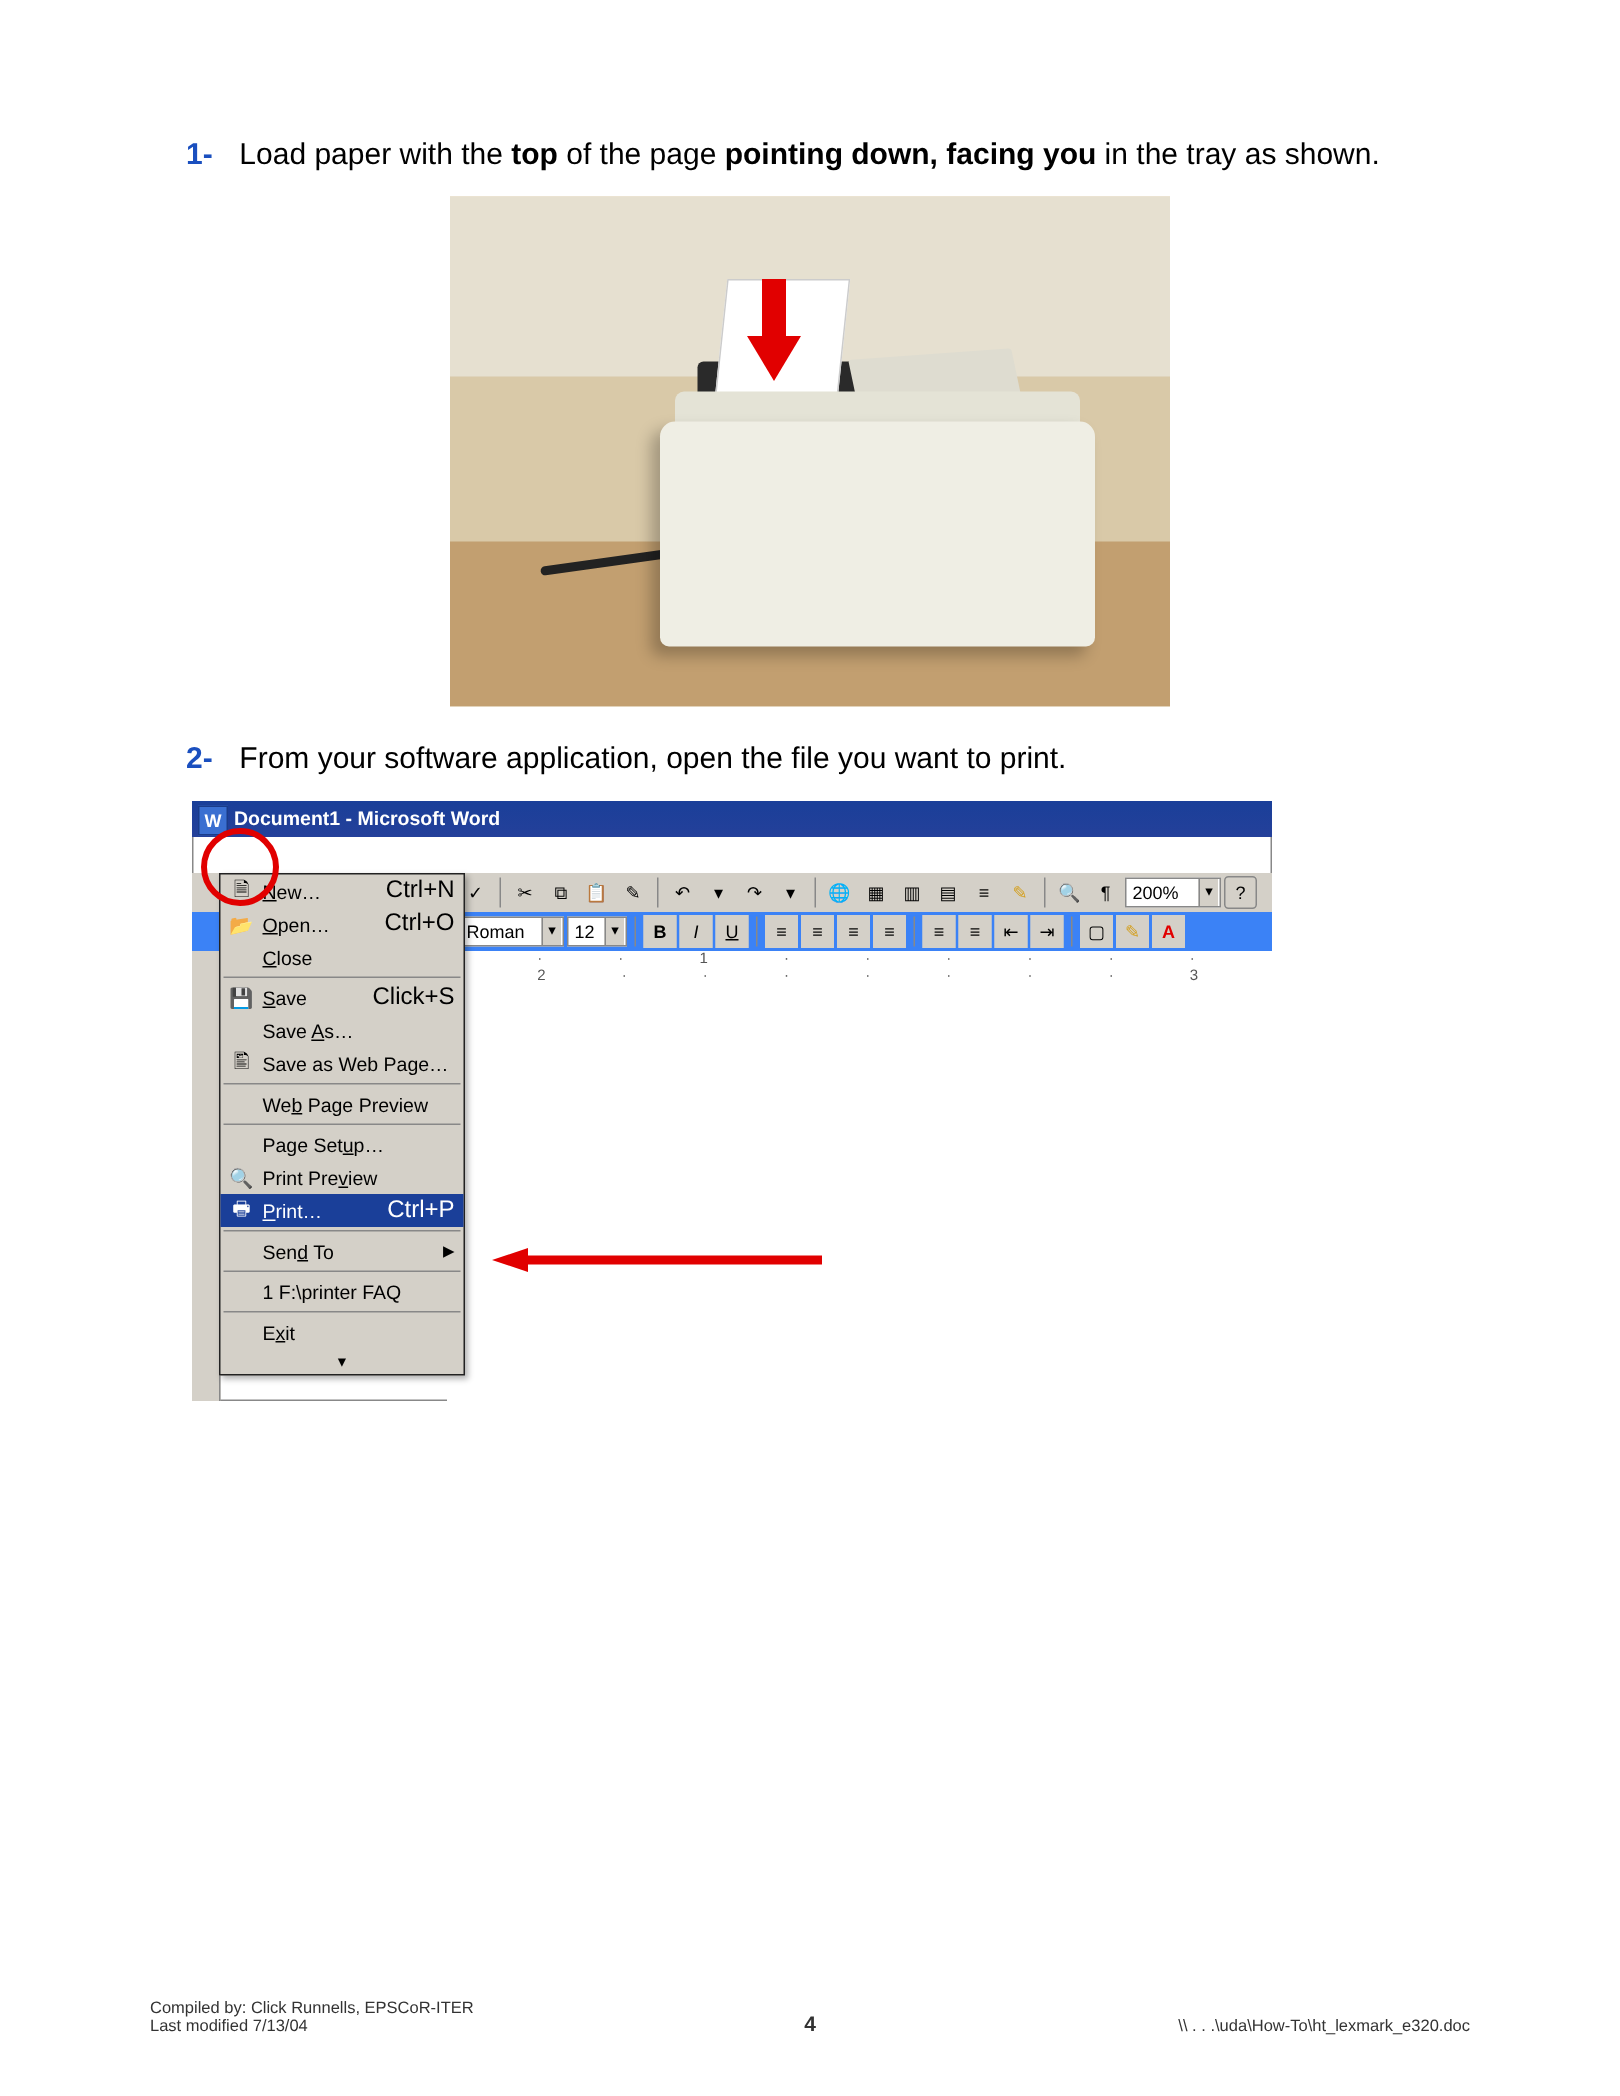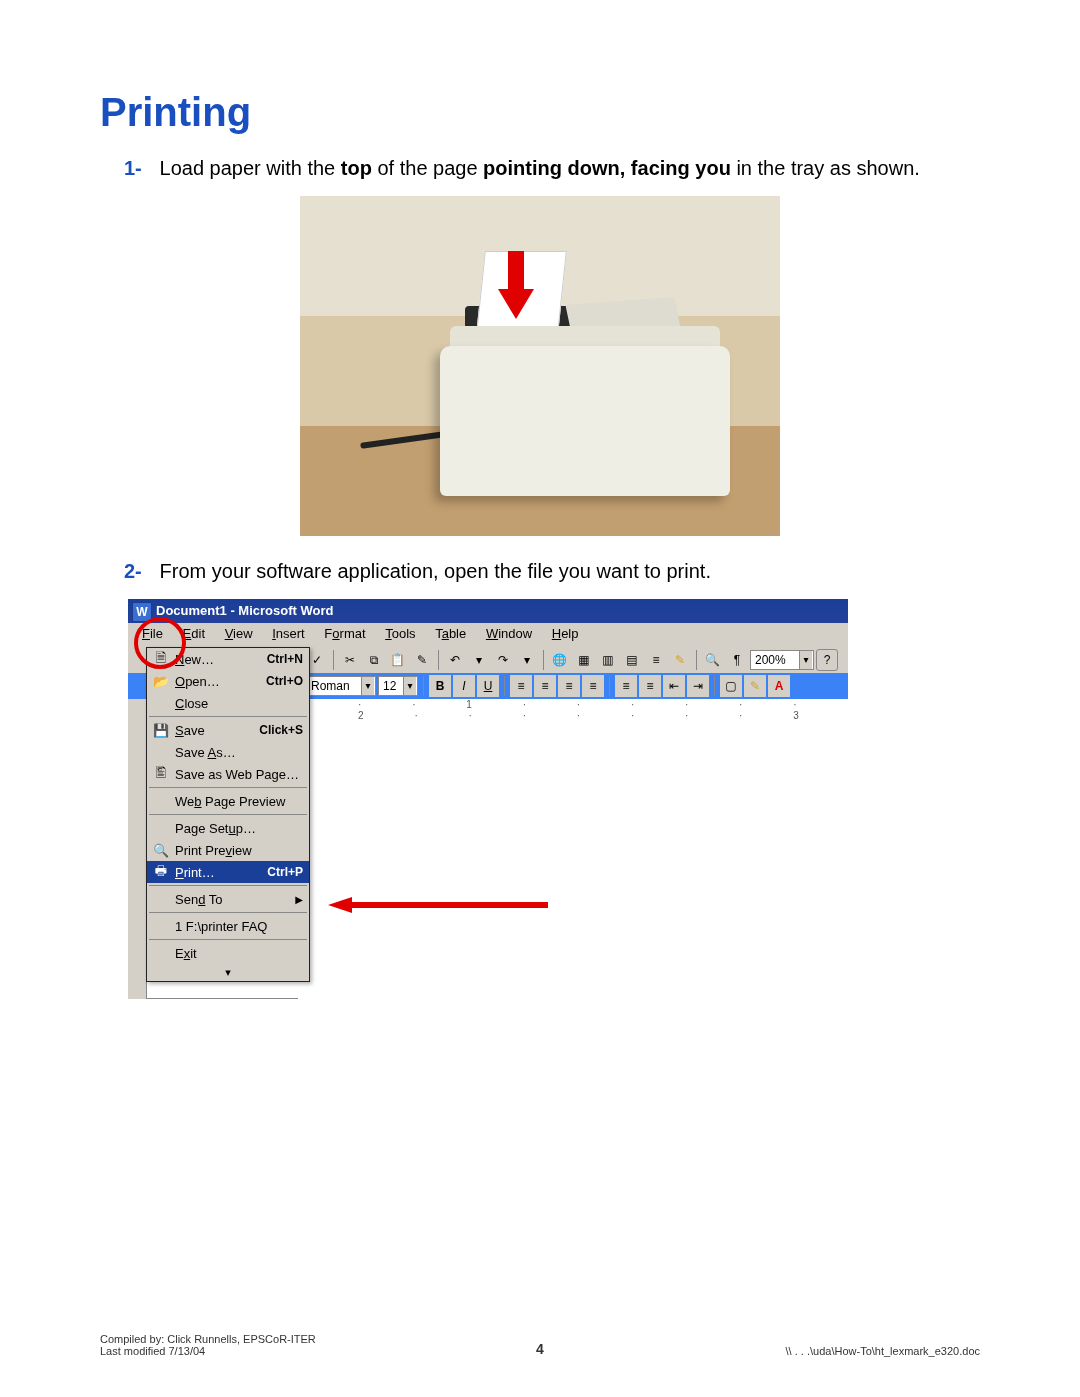--- a/index.html
+++ b/index.html
@@ -156,21 +156,21 @@
     position:absolute; left:18px; top:48px; width:162px;
     background:#d4d0c8; border:1px solid #222; box-shadow:2px 2px 4px rgba(0,0,0,0.3);
     z-index:5;
   }
   .file-menu .row {
     display:flex; align-items:center; height:22px; padding:0 6px;
     justify-content:space-between;
   }
   .file-menu .row .lbl { display:flex; align-items:center; gap:6px;}
   .file-menu .row .lbl .mic { width:16px; height:16px; display:inline-flex; align-items:center; justify-content:center; font-size:13px;}
-  .file-menu .row .sc { font-size:12px;font-weight:bold;}
+  .file-menu .row .sc { font-size:16px;}
   .file-menu .sep { height:0; border-top:1px solid #888; margin:2px 2px;}
   .file-menu .row.sel { background:#1a3f99; color:#fff;}
   .file-menu .row .sub { font-size:10px;}
   .file-menu .expand { text-align:center; font-size:11px; padding:2px 0;}
   .circle {
     position:absolute; left:6px; top:18px; width:44px; height:44px;
     border:4px solid #e10000; border-radius:50%; z-index:10;
   }
   .red-arrow-left {
     position:absolute; left:200px; top:298px; width:220px; height:16px; z-index:6;
@@ -188,21 +188,20 @@
     font-size:11px; color:#333;
     display:flex; justify-content:space-between; align-items:flex-end;
   }
   .footer .center { position:absolute; left:50%; transform:translateX(-50%); font-size:14px; font-weight:bold;}
   .zoom-val{min-width:44px;}
 </style>
 </head>
 <body>
 
 <div class="page">
-  <div class="title">Printing</div>
 
   <div class="step">
     <span class="step-num">1-</span>
     <span class="step-text">
       <span>Load paper with the </span><b>top</b><span> of the page </span><b>pointing down, facing you</b><span> in the tray as shown.</span>
     </span>
   </div>
 
   <div class="photo">
     <div class="wall"></div>
@@ -224,31 +223,20 @@
     <span>From your software application, open the file you want to print.</span>
   </div>
 
 
   <div class="screenshot">
     <div class="titlebar">
       <div class="word-icon">W</div>
       <span>Document1 - Microsoft Word</span>
     </div>
     <div class="circle"></div>
-    <div class="menubar">
-      <span><u>F</u>ile</span>
-      <span><u>E</u>dit</span>
-      <span><u>V</u>iew</span>
-      <span><u>I</u>nsert</span>
-      <span>F<u>o</u>rmat</span>
-      <span><u>T</u>ools</span>
-      <span>T<u>a</u>ble</span>
-      <span><u>W</u>indow</span>
-      <span><u>H</u>elp</span>
-    </div>
     <div class="toolbar">
       <div style="width:170px"></div>
       <span class="tbtn">✓</span>
       <span class="tsep"></span>
       <span class="tbtn">✂</span>
       <span class="tbtn">⧉</span>
       <span class="tbtn">📋</span>
       <span class="tbtn">✎</span>
       <span class="tsep"></span>
       <span class="tbtn">↶</span>

